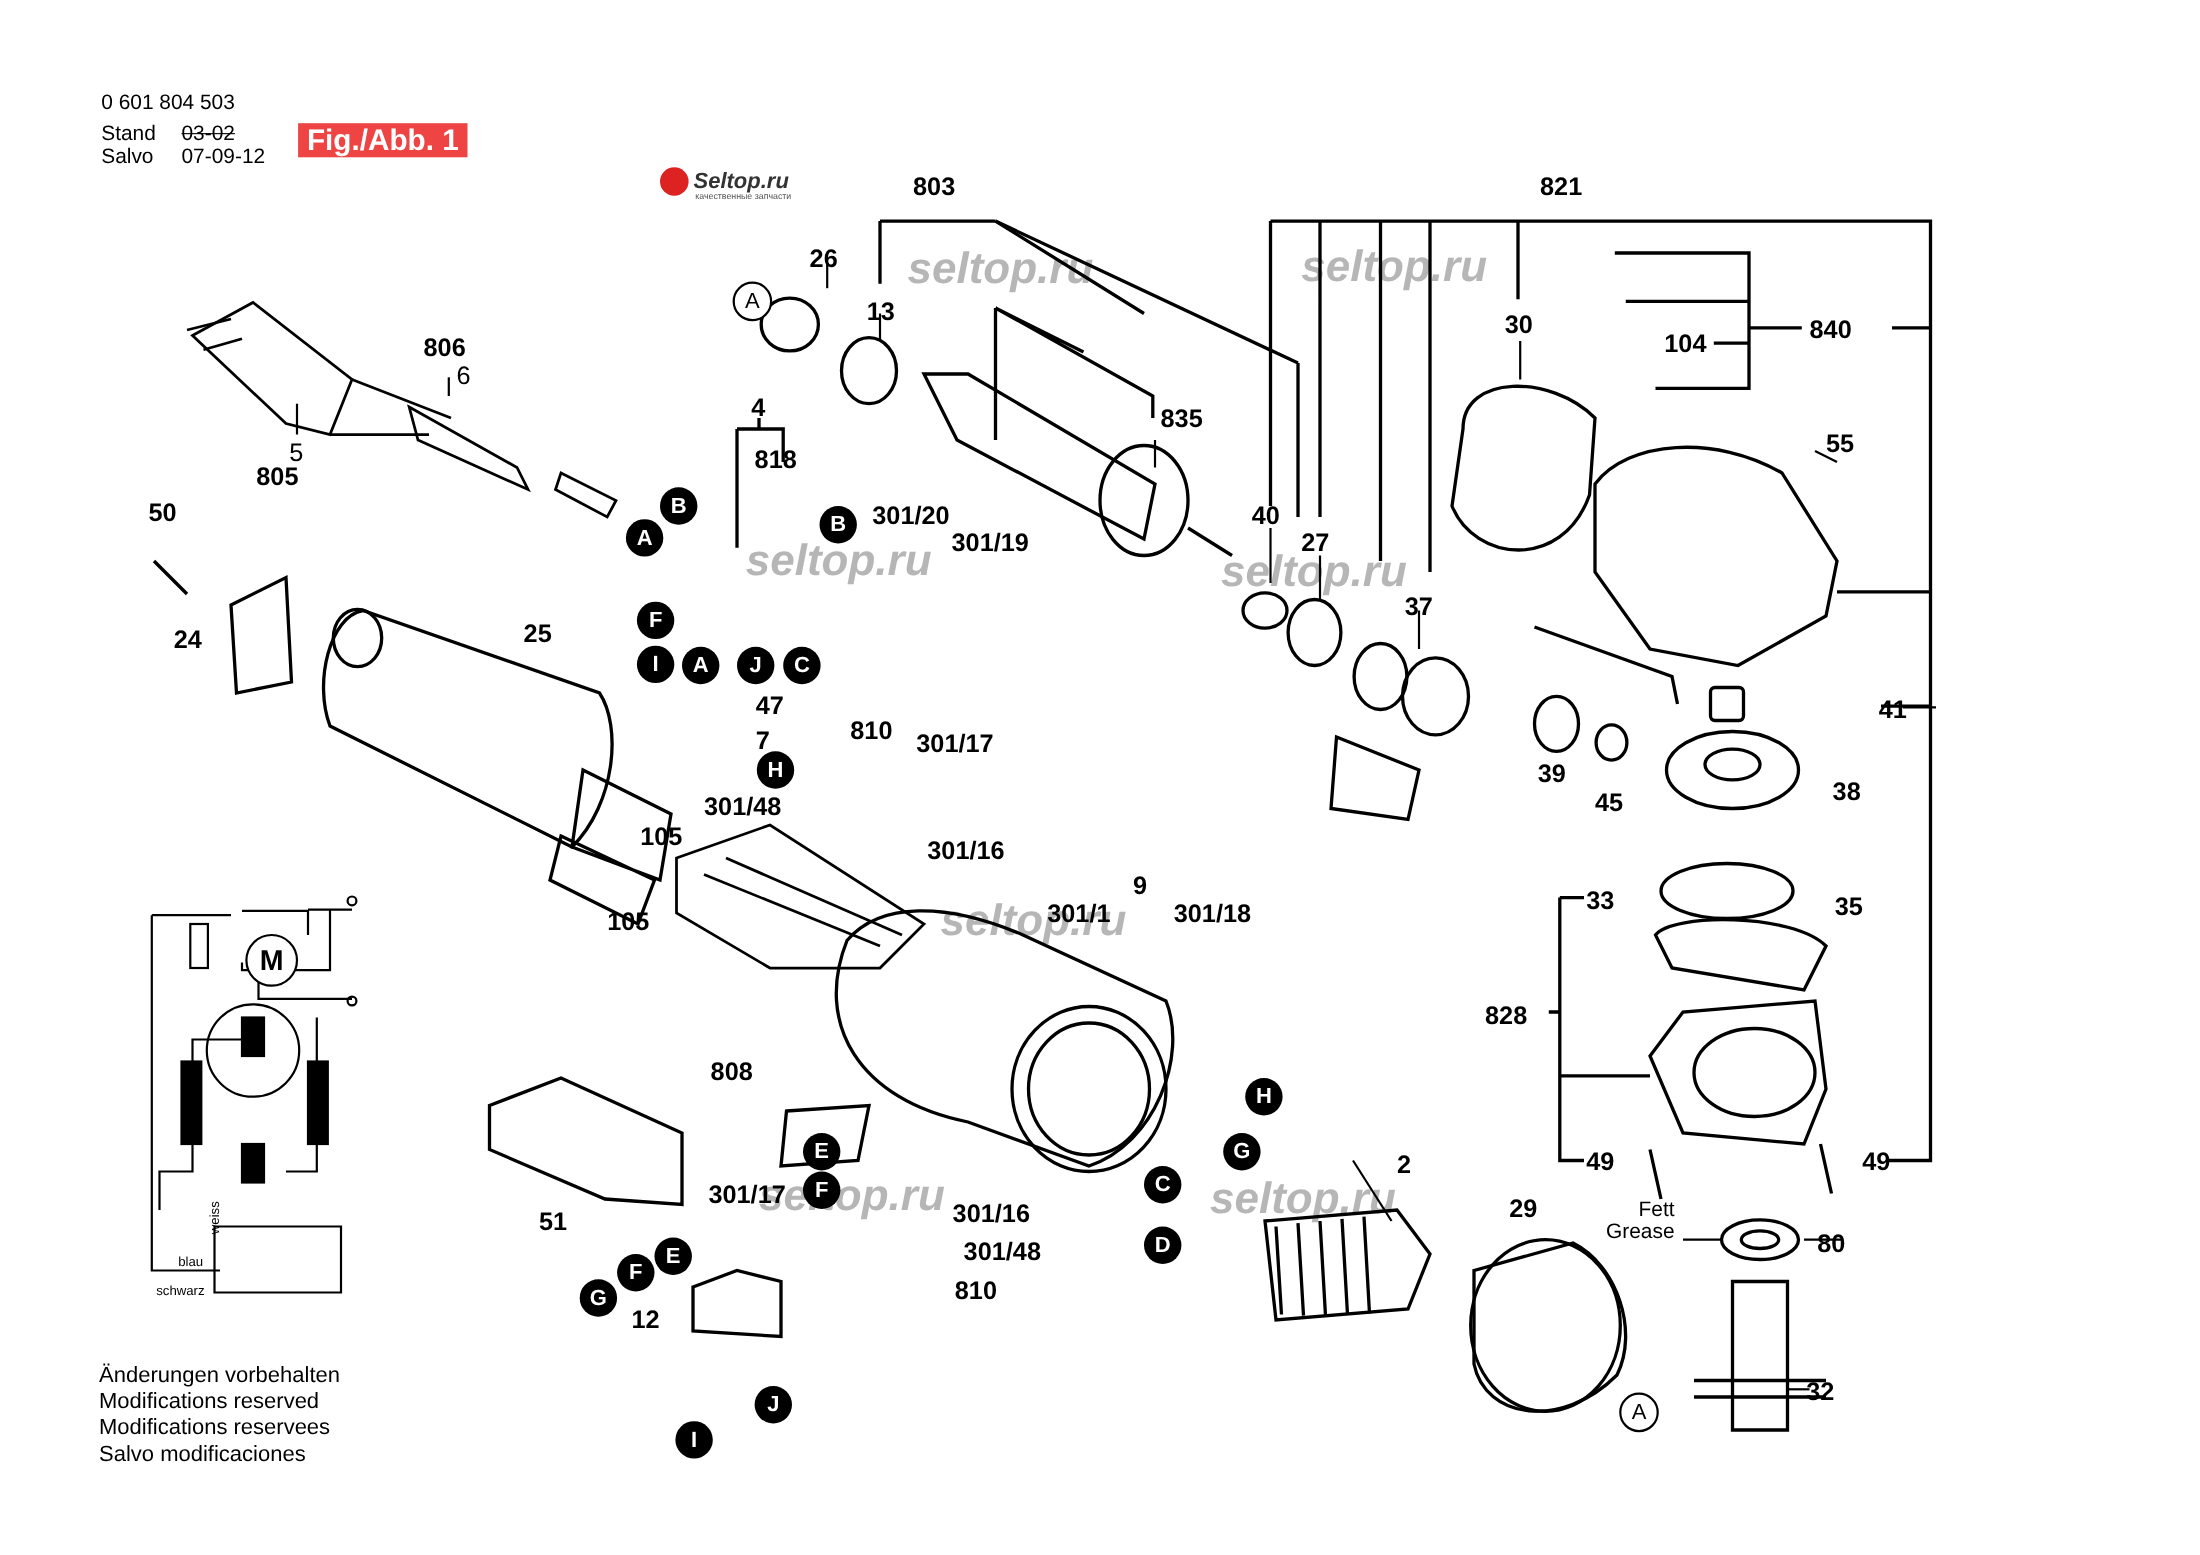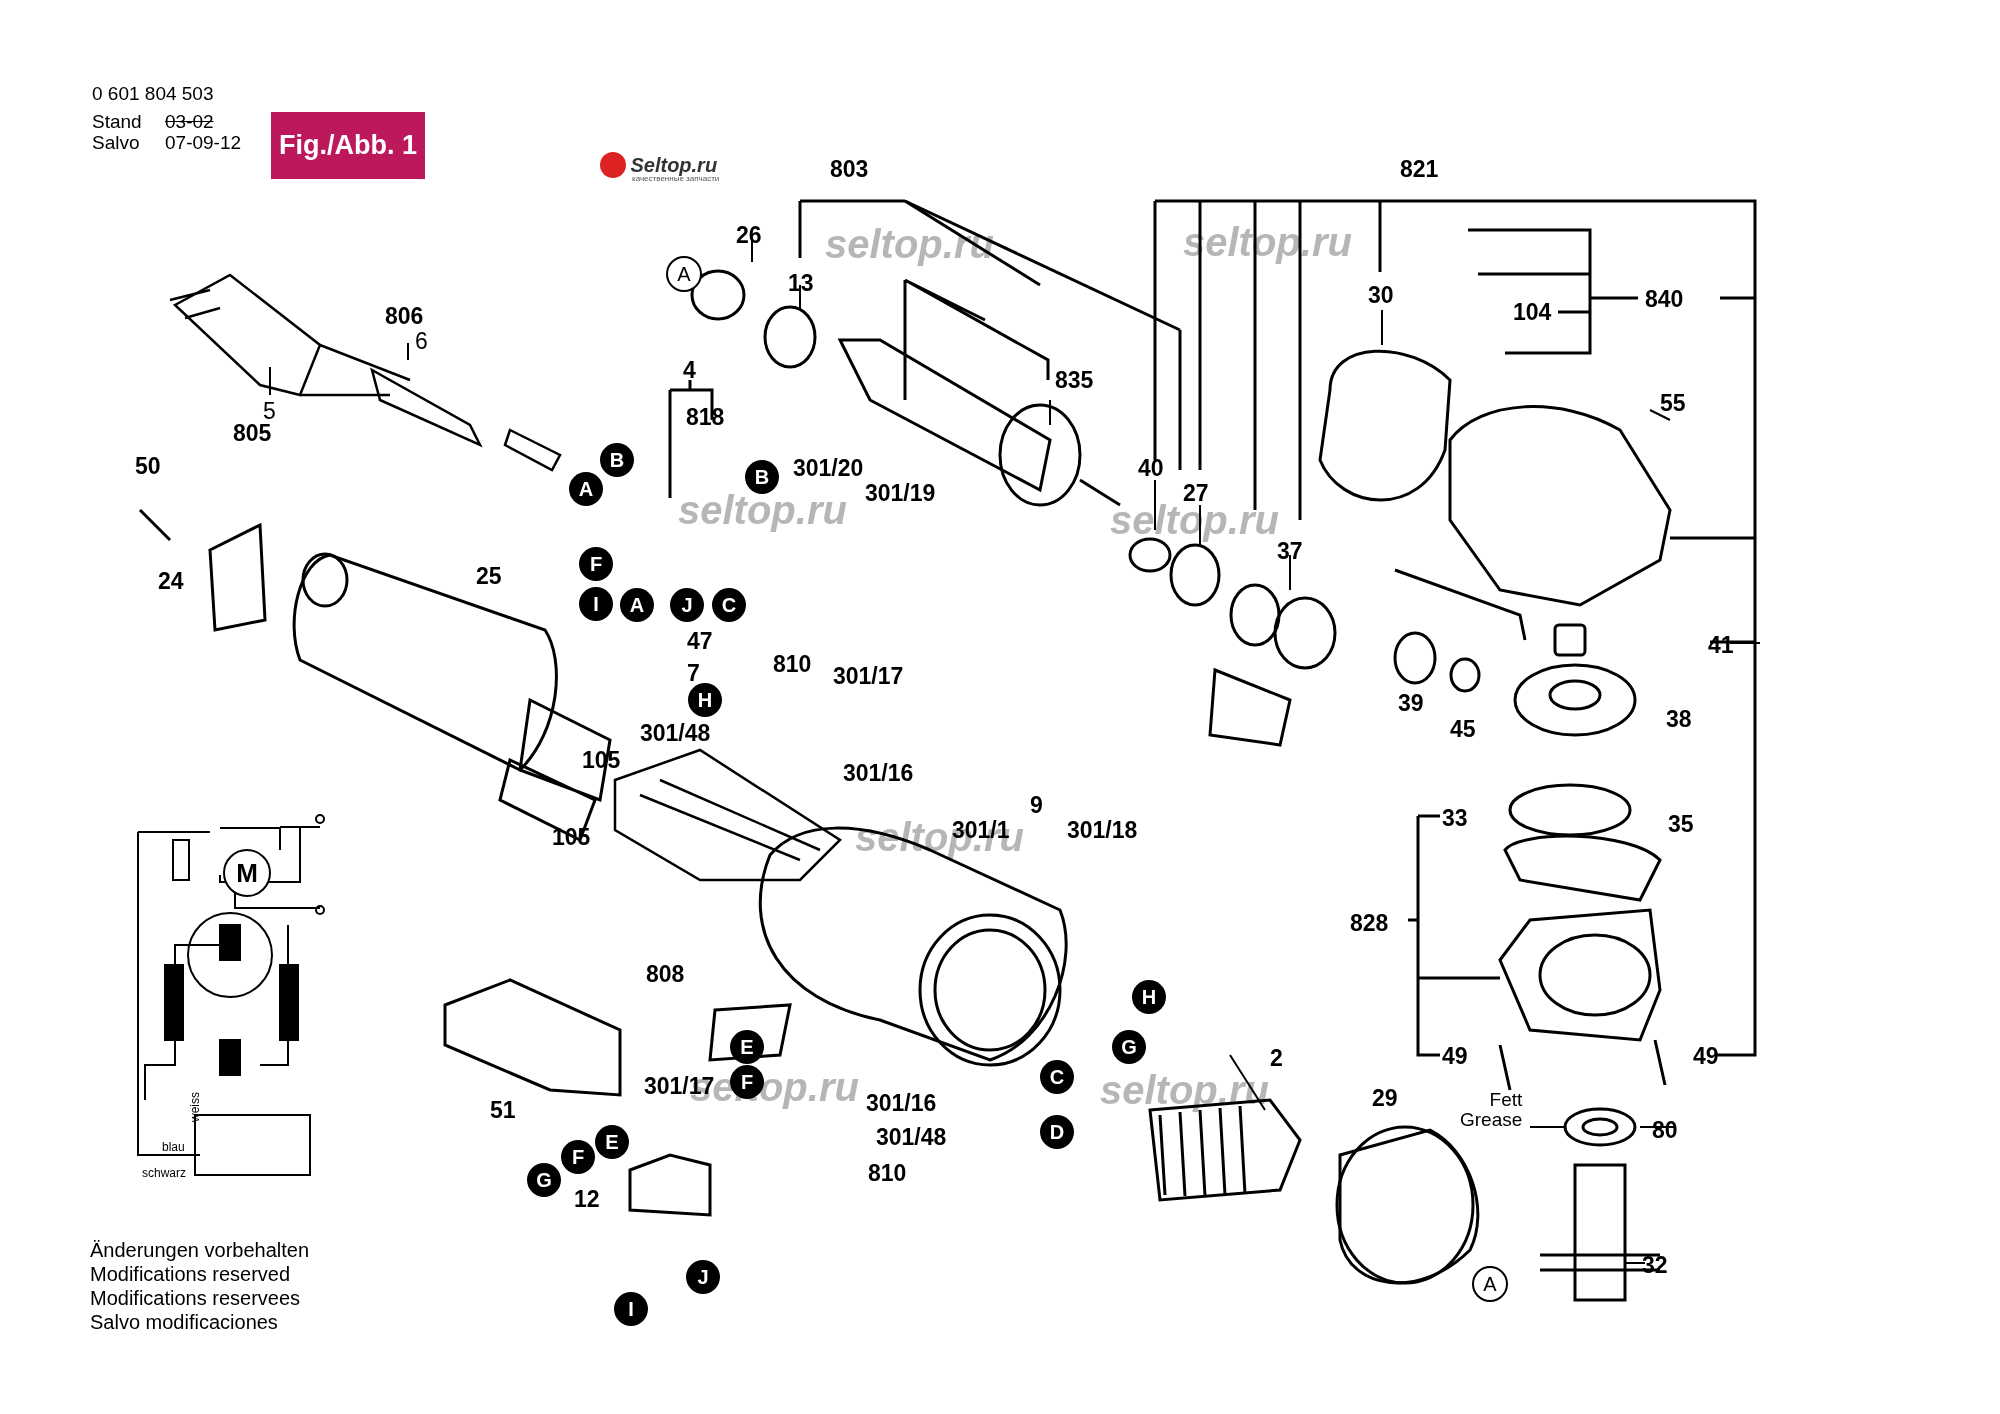--- a/index.html
+++ b/index.html
@@ -1,19 +1,19 @@
 <!DOCTYPE html>
 <html><head>
 <meta charset="utf-8">
 <style>
   html, body { margin:0; padding:0; background:#ffffff; }
   body { width:2000px; height:1414px; position:relative; overflow:hidden; font-family:"Liberation Sans", sans-serif; color:#000; }
   .abs { position:absolute; }
   .hdr { font-size:19px; line-height:21px; }
-  .figbox { background:#be185d; color:#fff; font-weight:bold; font-size:27px; padding:18px 8px; }
+  .figbox { background:#ef4444; color:#fff; font-weight:bold; font-size:27px; padding:0 8px; }
   .note { font-size:20px; line-height:24px; }
   .lbl { font-weight:bold; font-size:23px; position:absolute; white-space:nowrap; }
   .circ { position:absolute; width:34px; height:34px; border-radius:50%; background:#000; color:#fff; font-weight:bold; font-size:20px; text-align:center; line-height:34px; }
   .circ-o { position:absolute; width:32px; height:32px; border-radius:50%; background:#fff; color:#000; border:2px solid #000; font-size:20px; text-align:center; line-height:32px; }
   .wm { position:absolute; color:#aaaaaa; font-weight:bold; font-style:italic; font-size:40px; opacity:0.85; }
   svg.parts { position:absolute; left:0; top:0; }
   .small { font-size:12px; }
 </style>
 </head>
 <body>

